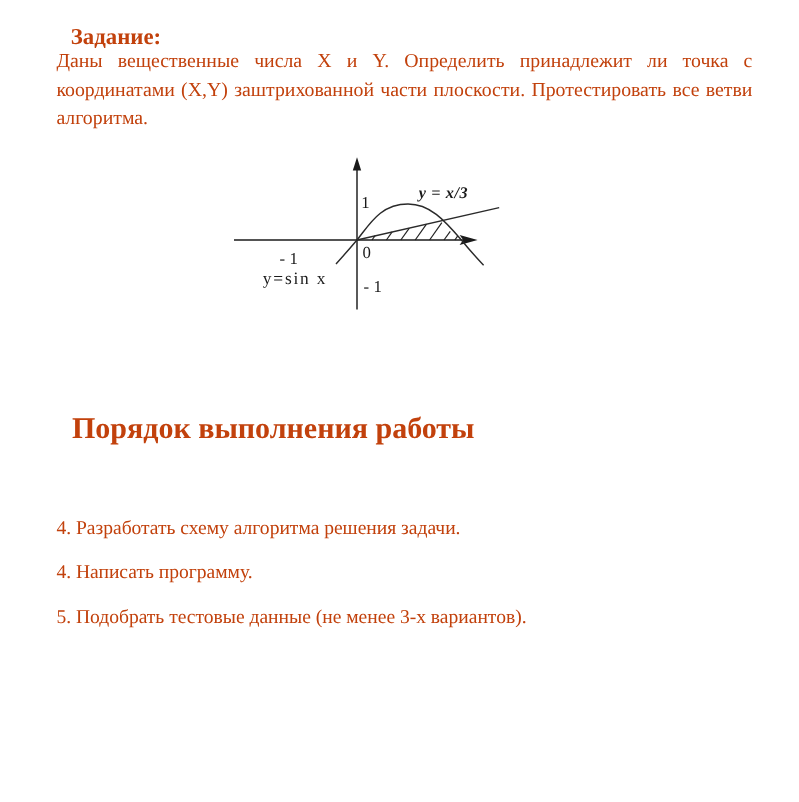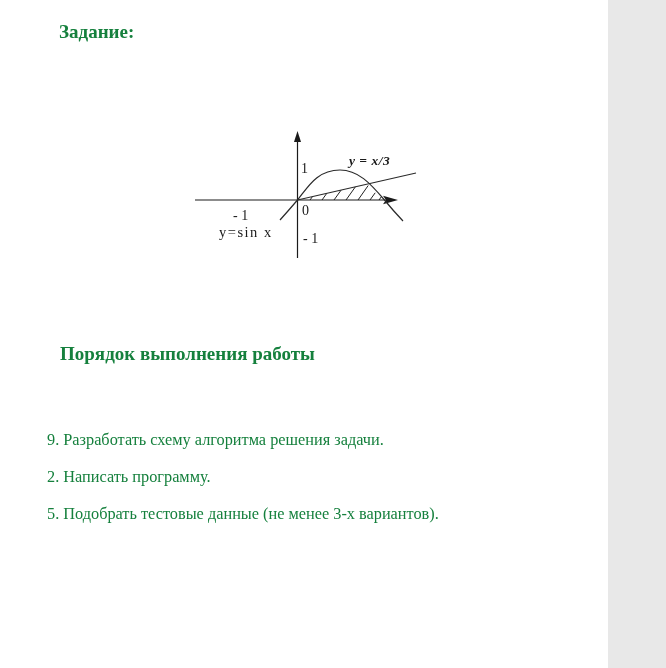--- a/index.html
+++ b/index.html
@@ -1,21 +1,21 @@
 <!DOCTYPE html>
 <html><head>
 <meta charset="utf-8">
 <style>
   html,body{margin:0;padding:0;background:#e8e8e8;}
   .page{
     position:relative;
-    width:608px;height:668px;
+    width:666px;height:668px;
     background:#ffffff;
     font-family:"Liberation Serif", serif;
-    color:#15803d;
+    color:#c2410c;
     overflow:hidden;
   }
   .h-task{
     position:absolute;left:59px;top:21px;
     font-size:19px;font-weight:700;line-height:1.2;
     margin:0;
   }
   .task-body{
     position:absolute;left:47px;top:39px;width:580px;
     font-size:16.5px;line-height:23.5px;
@@ -25,41 +25,42 @@
   .figure-wrap{
     position:absolute;left:170px;top:125px;width:250px;height:140px;
   }
   .figure-wrap svg{display:block;}
   .fig-label{font-family:"Liberation Serif", serif;fill:#1a1a1a;}
   .fig-label.func-sin{font-size:14.5px;letter-spacing:1.5px;}
   .fig-label.func-line{font-size:13.5px;font-weight:700;font-style:italic;letter-spacing:0.5px;}
   .fig-label.tick{font-size:14px;}
   .h-procedure{
     position:absolute;left:60px;top:343px;
-    font-size:19px;font-weight:700;line-height:1.2;
+    font-size:25px;font-weight:700;line-height:1.2;
     margin:0;
   }
   .steps{
     position:absolute;left:47px;top:421px;width:580px;
     font-size:16.3px;line-height:37px;
   }
   .steps p{
     margin:0;
     padding-left:15px;
     text-indent:-15px;
     text-align:justify;
   }
 </style>
 </head>
 <body>
 
 <div class="page">
 
   <h1 class="h-task">Задание:</h1>
 
+  <p class="task-body">Даны вещественные числа X и Y. Определить принадлежит ли точка с координатами (X,Y) заштрихованной части плоскости. Протестировать все ветви алгоритма.</p>
 
   <div class="figure-wrap">
     <svg width="250" height="140" viewBox="0 0 250 140">
 
       <path d="M 127.5 75 L 197 59.2 Q 206 66 214.5 75 Z" fill="none" stroke="none"></path>
       <g stroke="#222" stroke-width="1">
         <line x1="140" y1="75" x2="142.6" y2="71.4"></line>
         <line x1="152" y1="75" x2="156.8" y2="68.3"></line>
         <line x1="164" y1="75" x2="171.1" y2="65.1"></line>
         <line x1="176" y1="75" x2="185.4" y2="61.8"></line>
@@ -82,18 +83,18 @@
       <text class="fig-label tick" x="63" y="95">- 1</text>
       <text class="fig-label tick" x="133" y="118">- 1</text>
       <text class="fig-label func-sin" x="49" y="112">y=sin x</text>
       <text class="fig-label func-line" x="179" y="40">y = x/3</text>
     </svg>
   </div>
 
   <h2 class="h-procedure">Порядок выполнения работы</h2>
 
   <div class="steps">
-    <p>9. Разработать схему алгоритма решения задачи.</p>
-    <p>2. Написать программу.</p>
+    <p>4. Разработать схему алгоритма решения задачи.</p>
+    <p>4. Написать программу.</p>
     <p>5. Подобрать тестовые данные (не менее 3-х вариантов).</p>
   </div>
 
 </div>
 
 </body></html>

